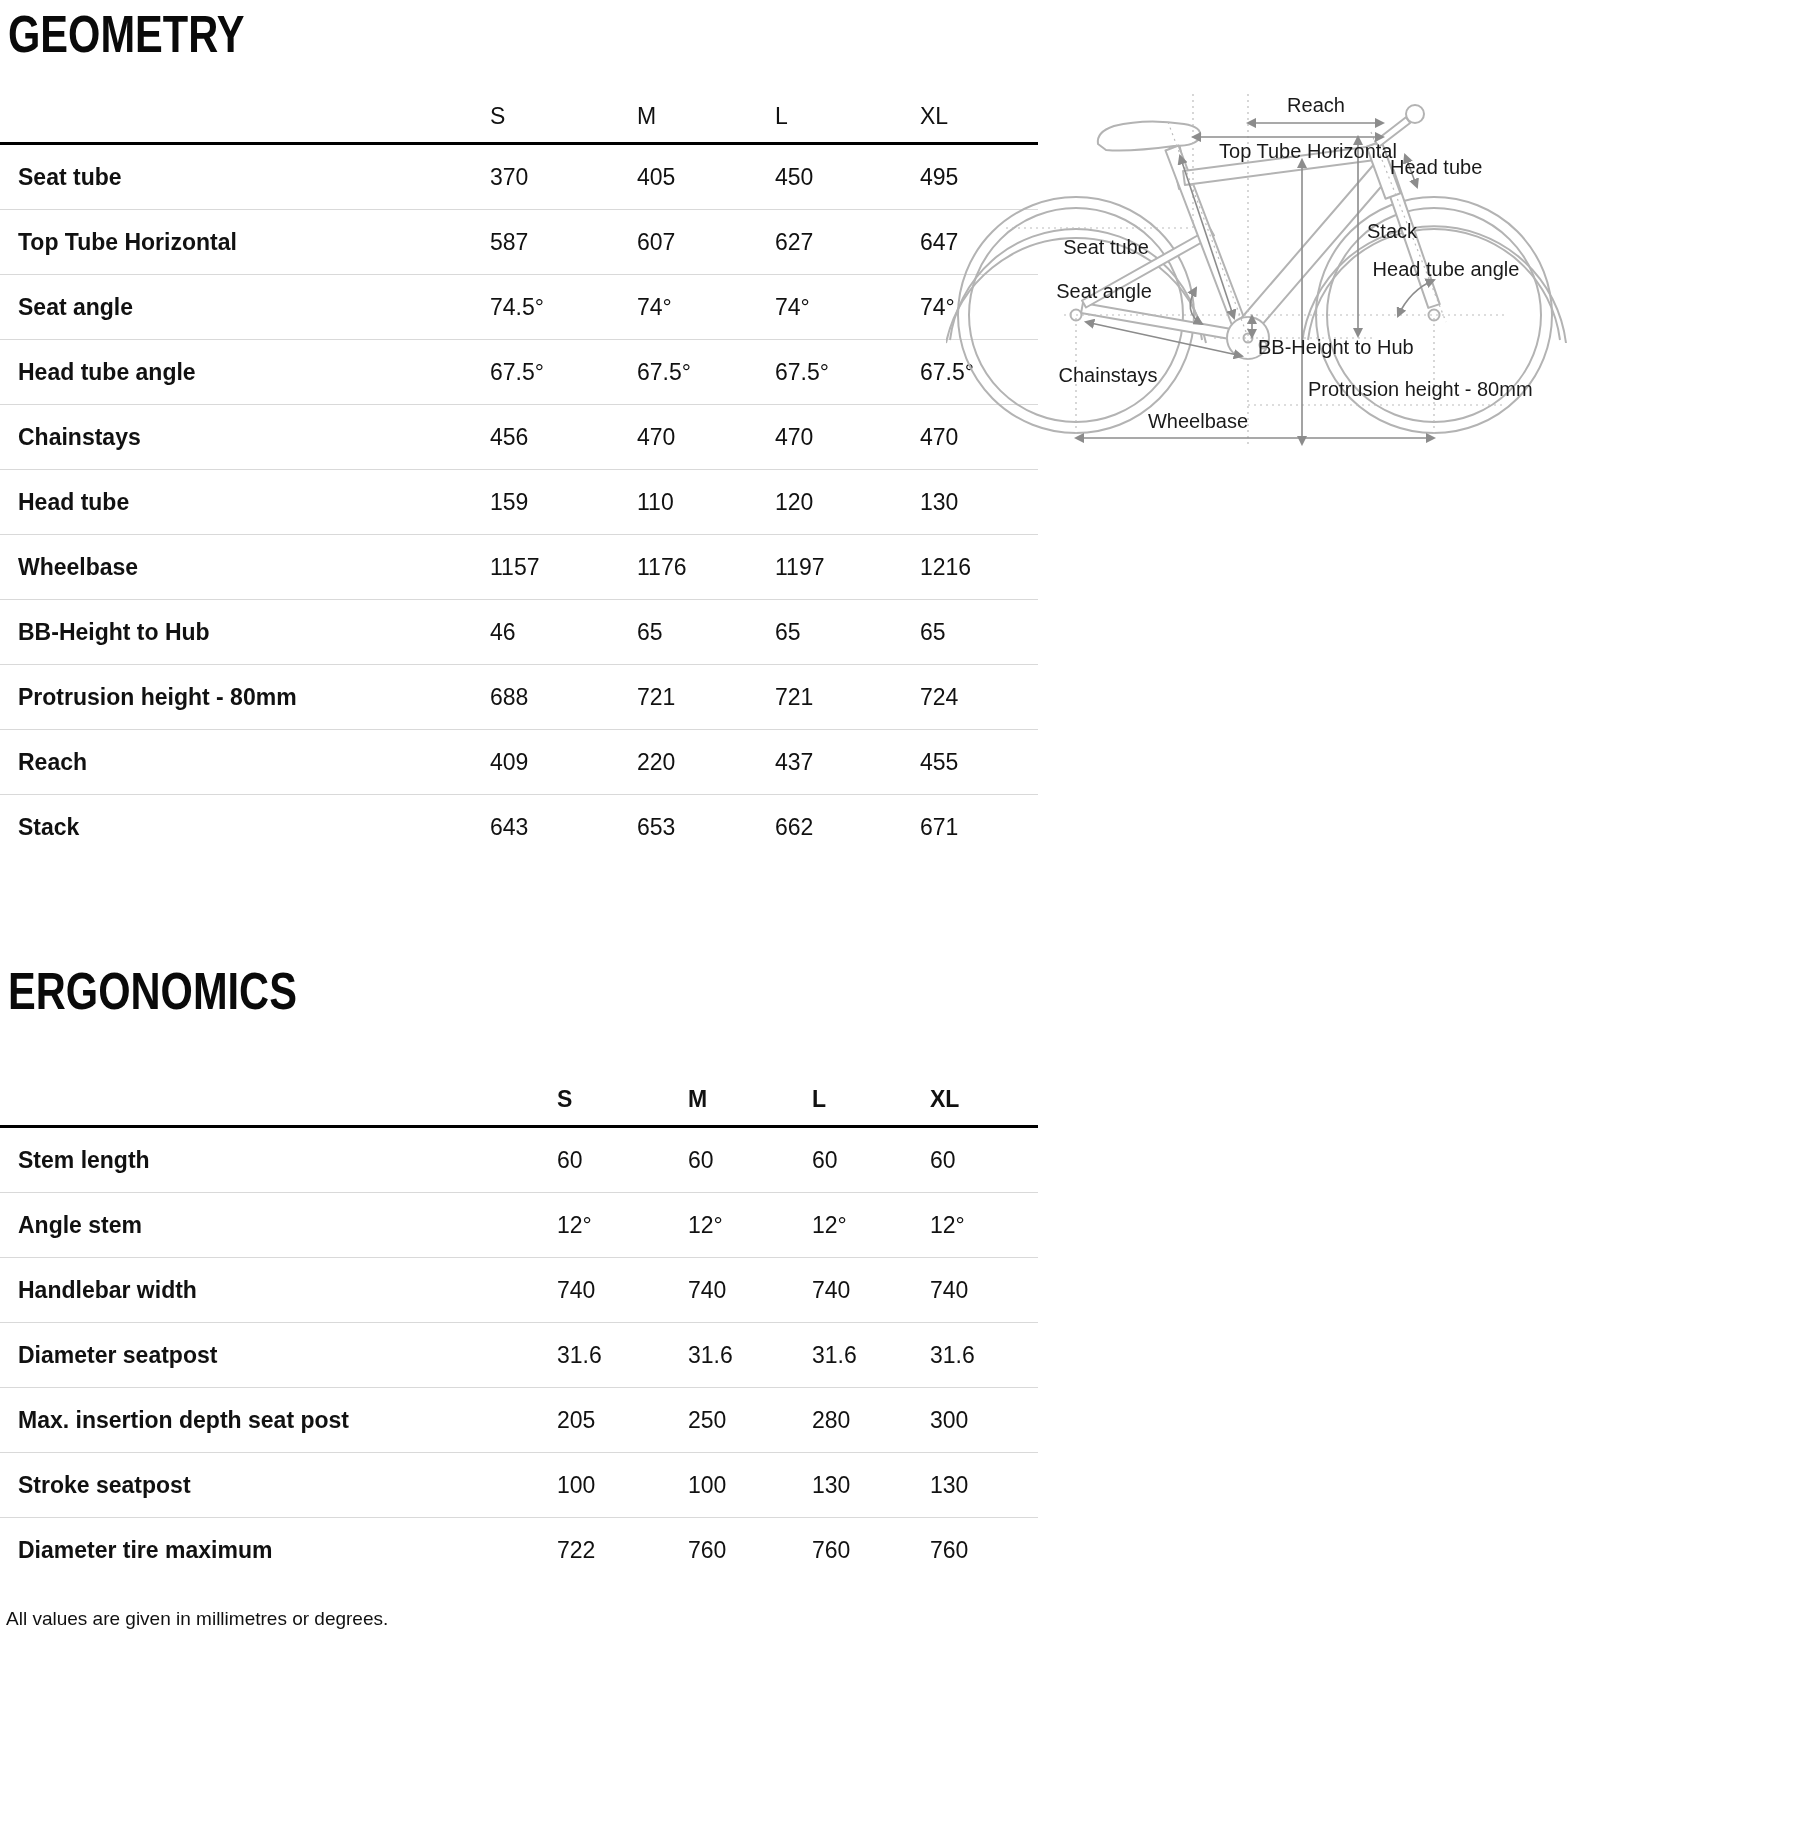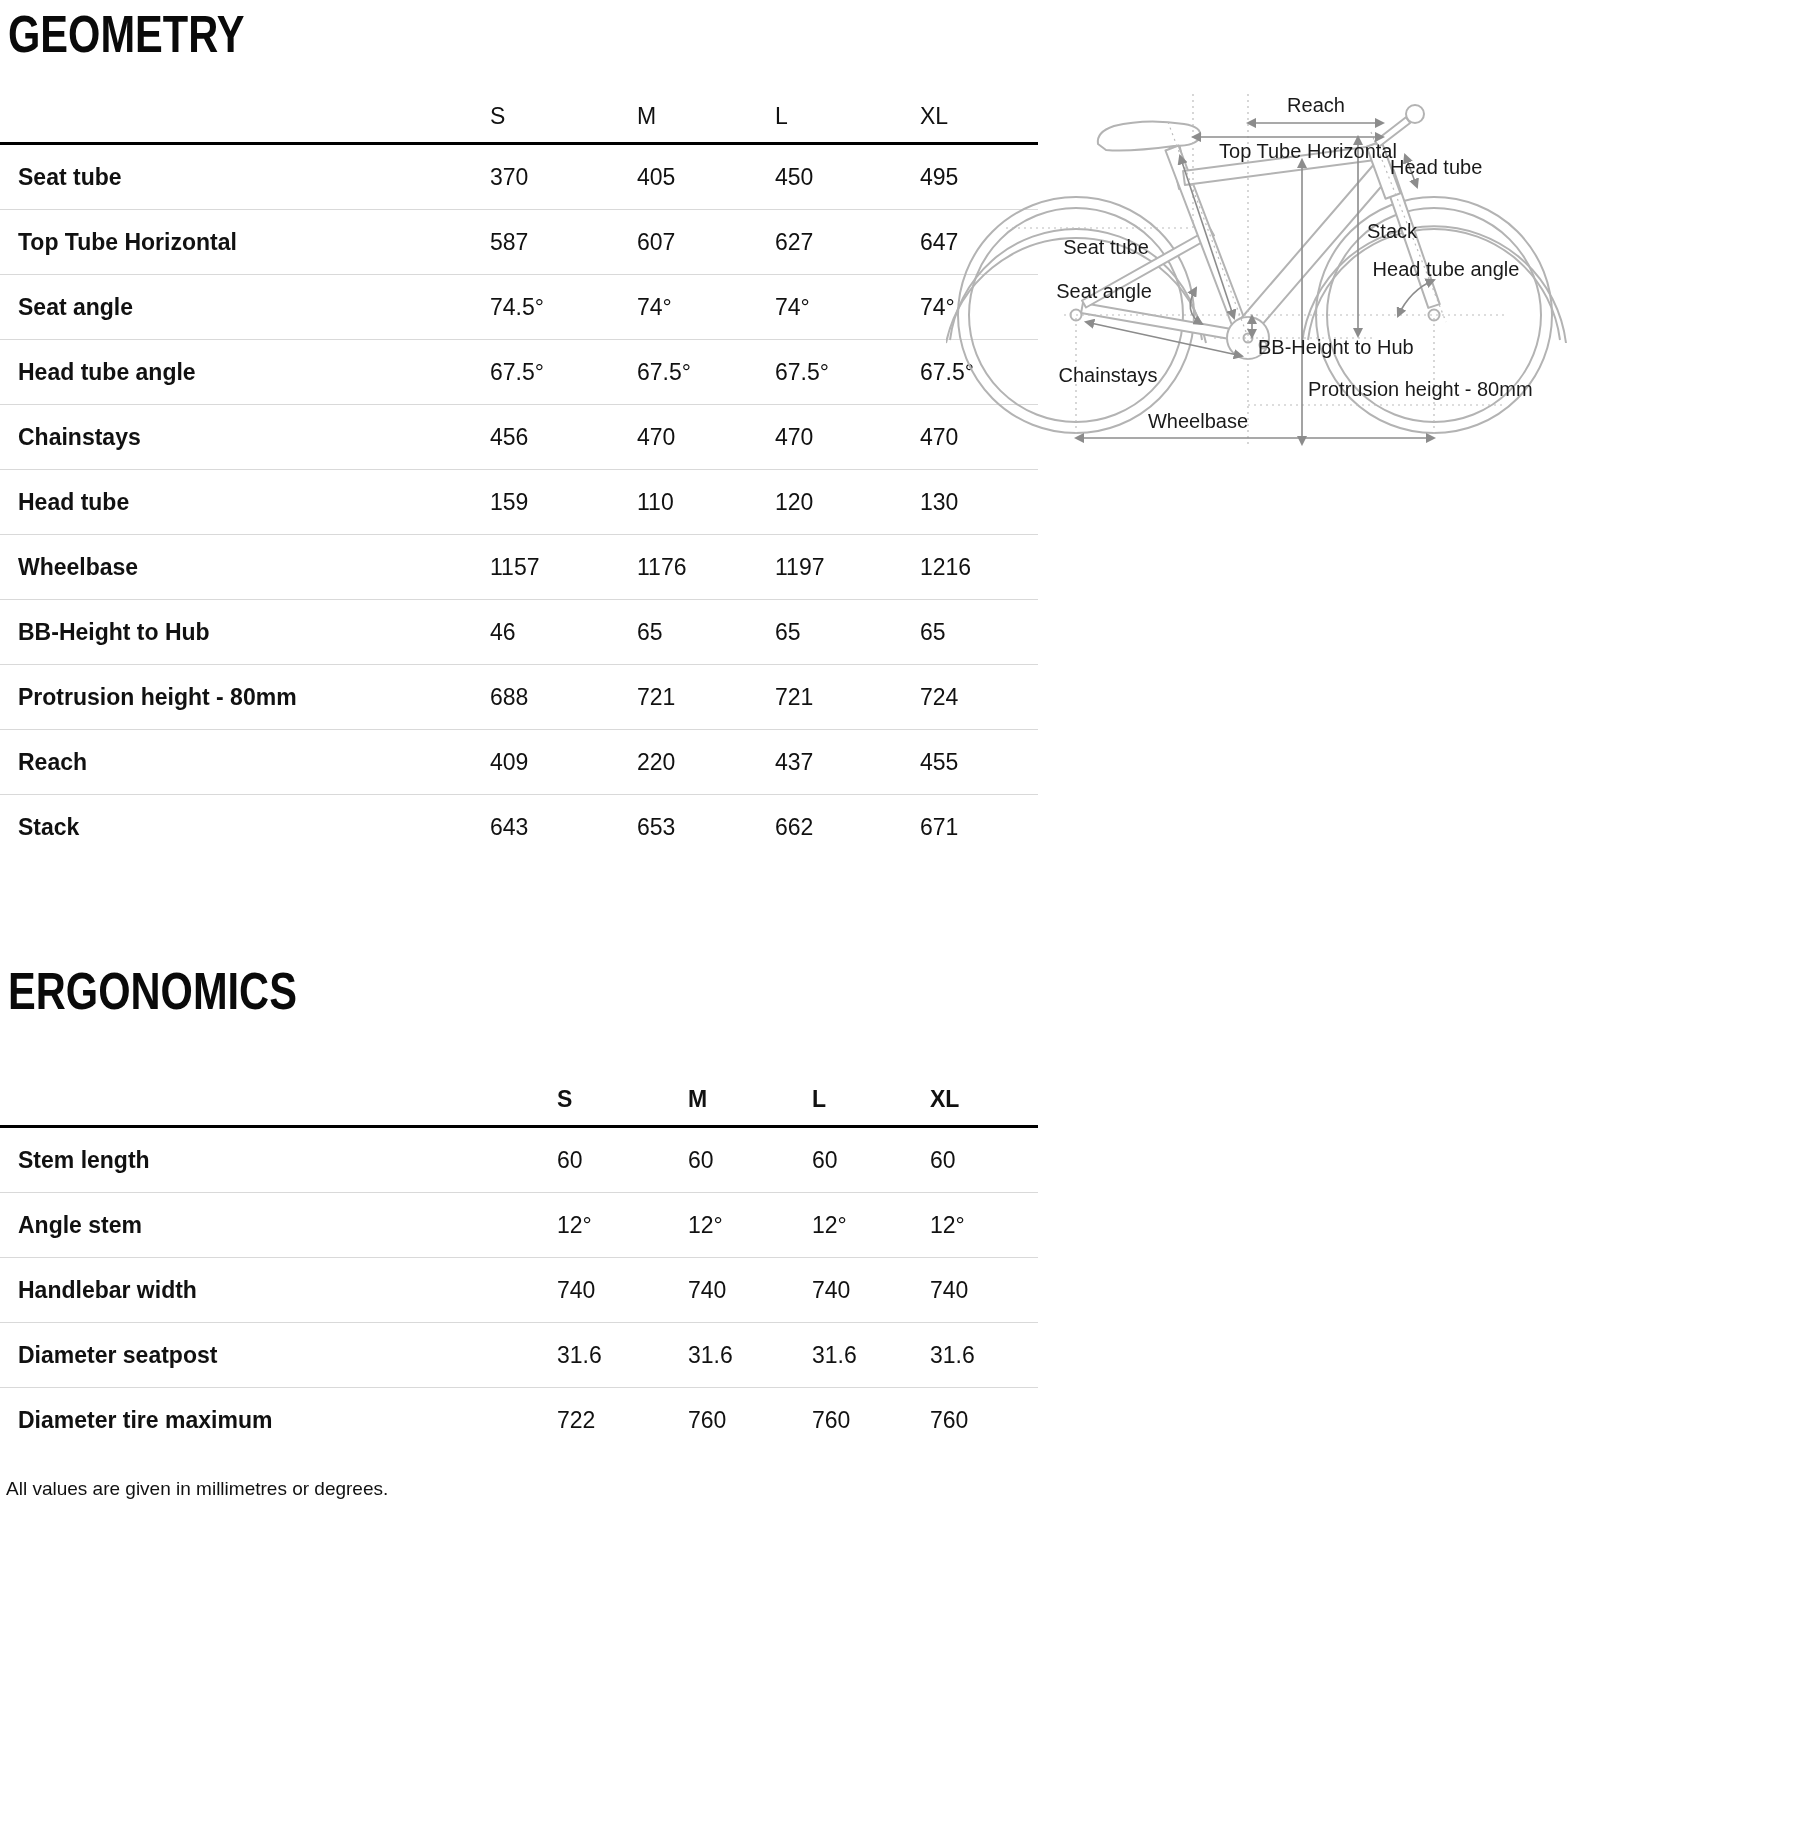--- a/index.html
+++ b/index.html
@@ -176,20 +176,34 @@
           <td>740</td>
         </tr>
       <tr>
           <td class="lbl">Diameter seatpost</td>
           <td>31.6</td>
           <td>31.6</td>
           <td>31.6</td>
           <td>31.6</td>
         </tr>
       <tr>
+          <td class="lbl">Max. insertion depth seat post</td>
+          <td>205</td>
+          <td>250</td>
+          <td>280</td>
+          <td>300</td>
+        </tr>
+      <tr>
+          <td class="lbl">Stroke seatpost</td>
+          <td>100</td>
+          <td>100</td>
+          <td>130</td>
+          <td>130</td>
+        </tr>
+      <tr>
           <td class="lbl">Diameter tire maximum</td>
           <td>722</td>
           <td>760</td>
           <td>760</td>
           <td>760</td>
         </tr>
     </tbody>
   </table>
 
   <div class="footnote">All values are given in millimetres or degrees.</div>

